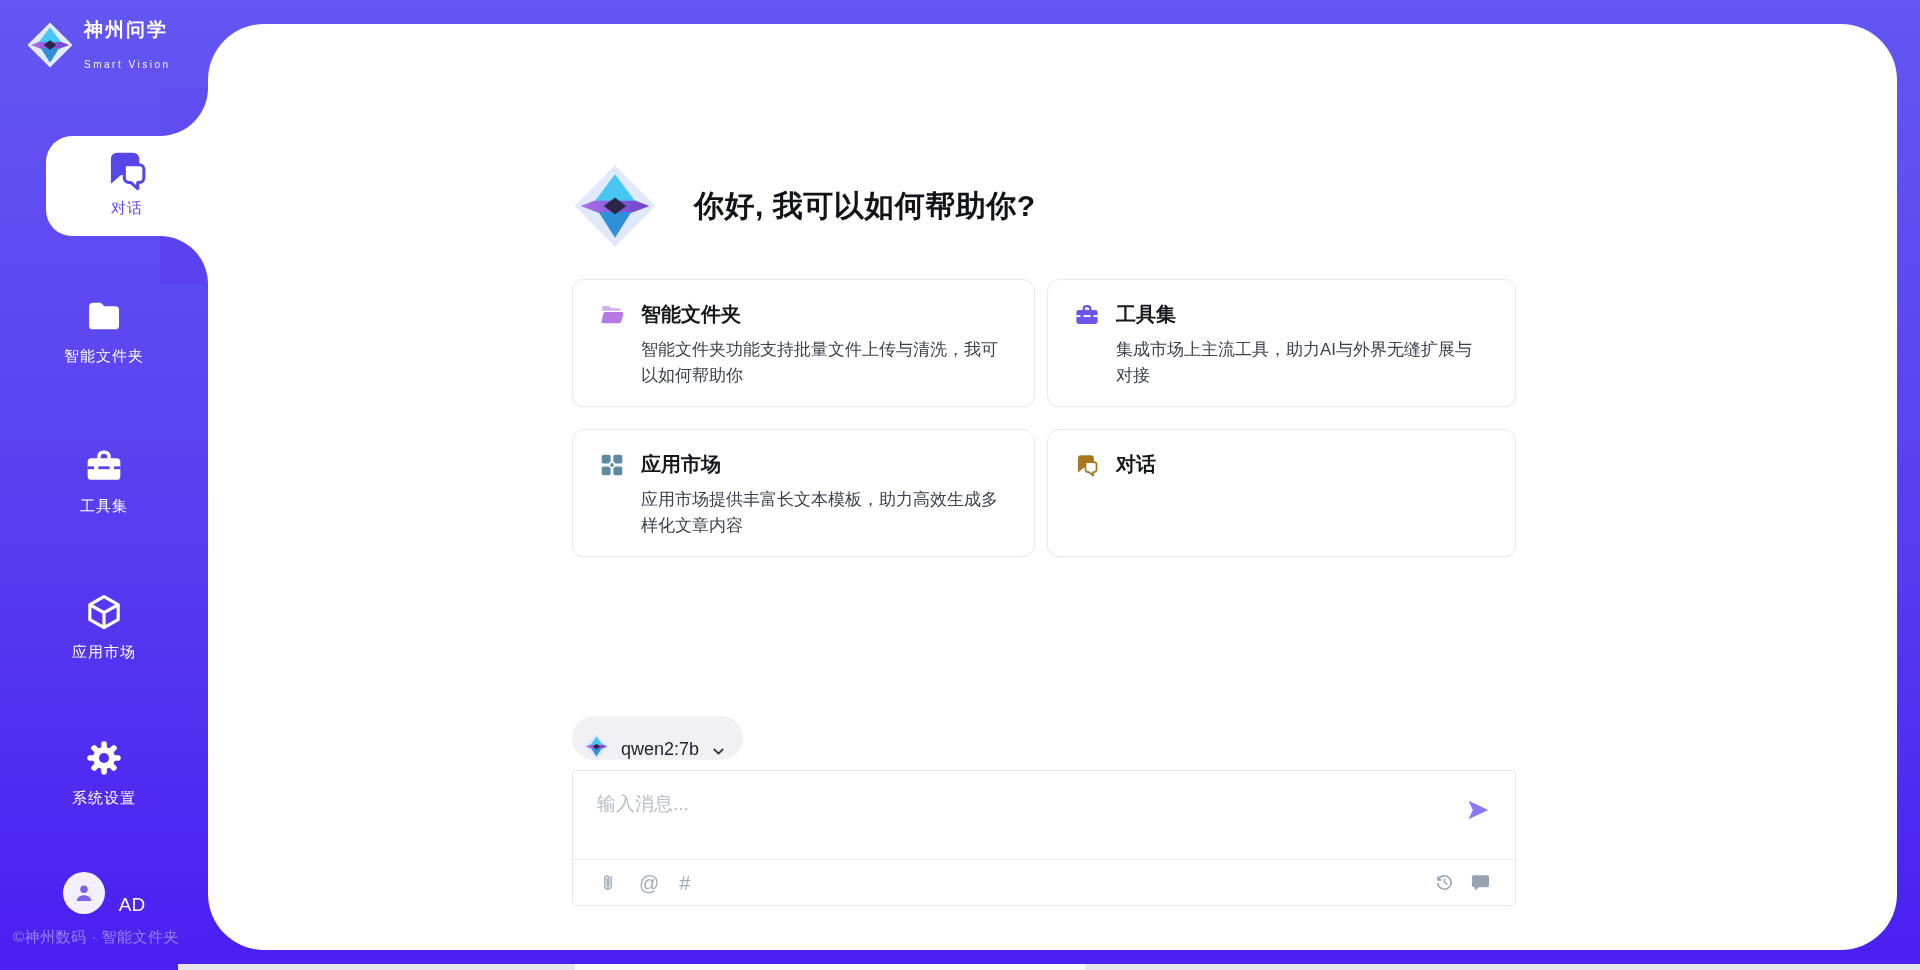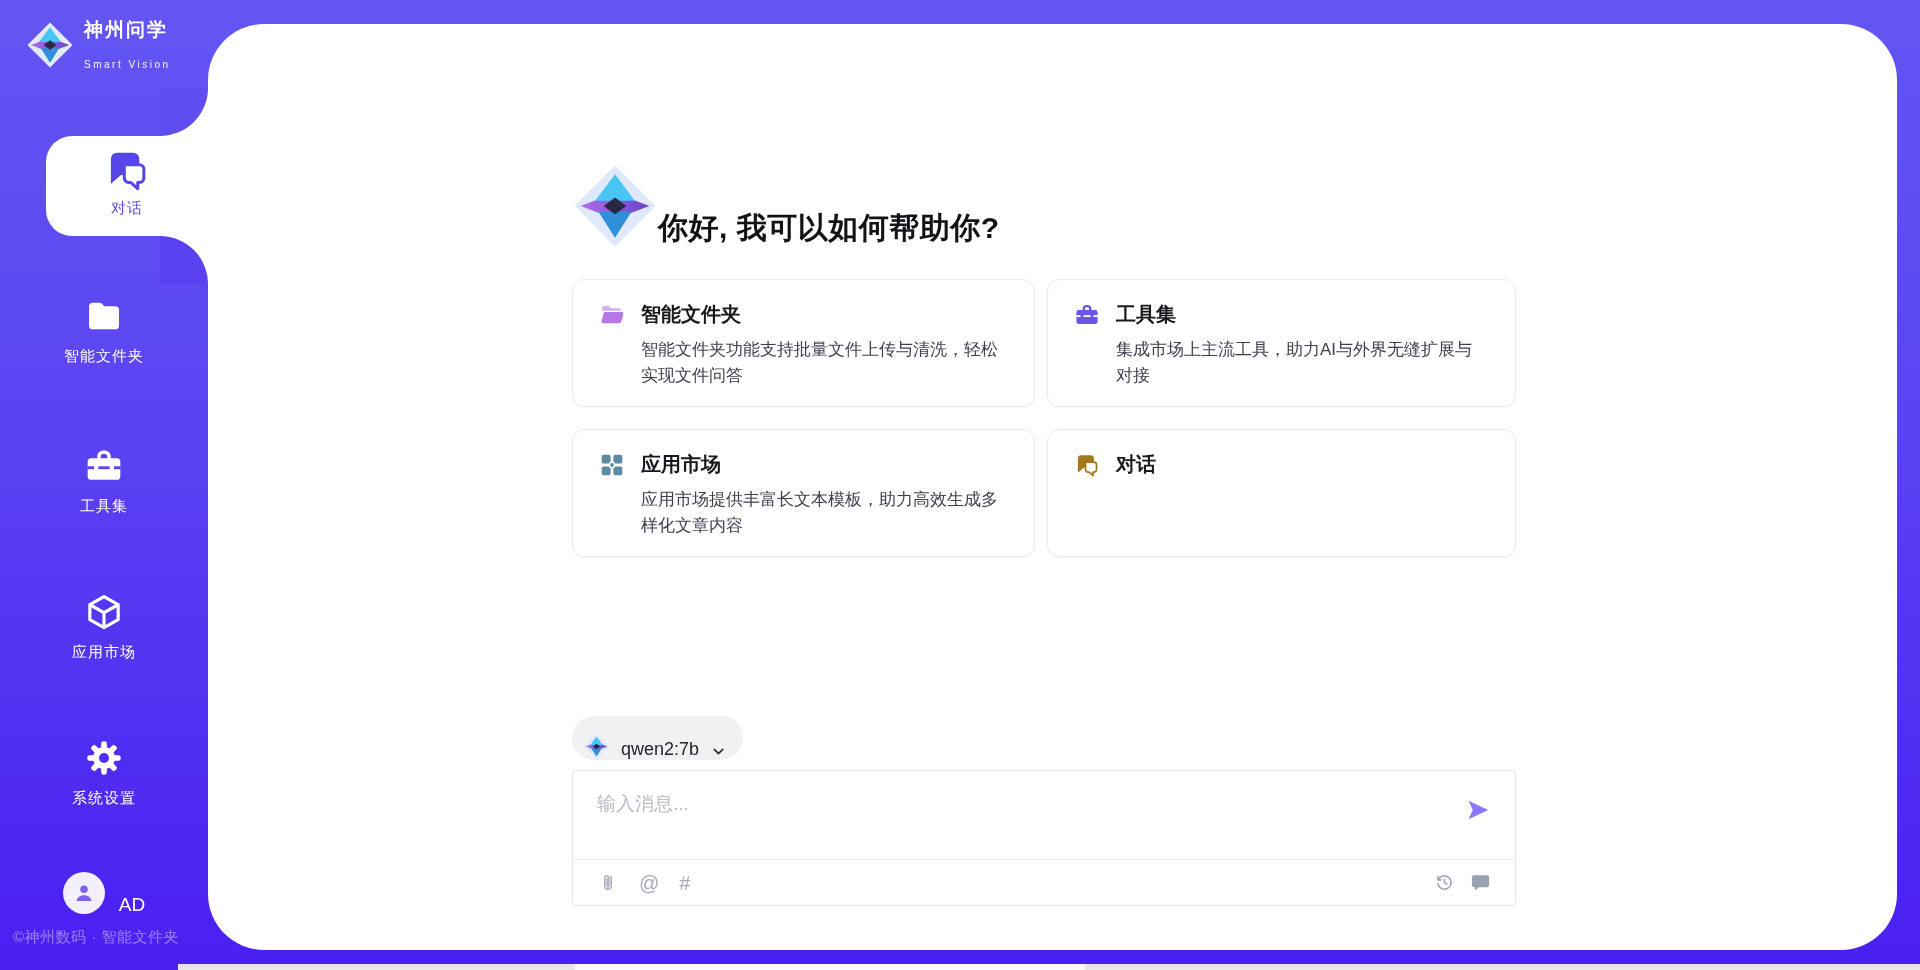--- a/index.html
+++ b/index.html
@@ -36,21 +36,21 @@
   .user-row{position:absolute;left:0;top:870px;width:208px;display:flex;align-items:center;justify-content:center;gap:14px;cursor:pointer;}
   .avatar{width:42px;height:42px;border-radius:50%;background:#f3effc;display:flex;align-items:center;justify-content:center;}
   .avatar svg{width:26px;height:26px;color:#7c63ea;}
   .user-name{color:#fff;font-size:19px;font-weight:500;margin-top:24px;}
   .copyright{position:absolute;left:13px;top:928px;color:rgba(255,255,255,.42);font-size:15px;letter-spacing:.5px;}
   
   .panel{
     position:absolute;left:208px;top:24px;width:1689px;height:926px;
     background:#fff;border-radius:56px;
   }
-  .hero{position:absolute;left:364px;top:139px;display:flex;align-items:flex-end;}
+  .hero{position:absolute;left:364px;top:139px;display:flex;align-items:center;gap:36px;}
   .hero-logo{width:86px;height:86px;}
   .hero-title{font-size:30px;font-weight:800;color:#121318;letter-spacing:.5px;}
   .cards{position:absolute;left:364px;top:255px;display:grid;grid-template-columns:463px 469px;column-gap:12px;row-gap:22px;}
   .card{
     box-sizing:border-box;height:128px;background:#fff;border:1px solid #e9e9f0;border-radius:12px;
     padding:21px 26px;cursor:pointer;box-shadow:0 1px 2px rgba(40,40,80,.03);
   }
   .card-head{display:flex;align-items:center;gap:16px;}
   .card-head svg{width:26px;height:26px;flex:0 0 auto;}
   .card-title{font-size:20px;font-weight:800;color:#17181d;}
@@ -219,21 +219,21 @@
   <div class="cards">
 
     <div class="card">
       <div class="card-head">
         <svg viewBox="0 0 24 24" fill="#b678e2">
           <path d="M2.8 8V5.6c0-1 .8-1.8 1.8-1.8h4.6l2 2h7.2c1 0 1.8.8 1.8 1.8V8z" opacity="0.6"></path>
           <path d="M4.9 9.3h16.3c.9 0 1.5.8 1.3 1.7l-1.9 7.1c-.2.8-1 1.4-1.8 1.4H3.6c-.9 0-1.5-.8-1.3-1.6l1.8-7.2c.2-.8.9-1.4 1.8-1.4z"></path>
         </svg>
         <span class="card-title">智能文件夹</span>
       </div>
-      <div class="card-desc">智能文件夹功能支持批量文件上传与清洗，轻松实现文件问答</div>
+      <div class="card-desc">智能文件夹功能支持批量文件上传与清洗，我可以如何帮助你</div>
     </div>
 
     <div class="card">
       <div class="card-head">
         <svg viewBox="0 0 24 24" style="color:#6a55e8">
           <defs>
               <mask id="caseSlotB">
                 <rect width="24" height="24" fill="#fff"></rect>
                 <rect x="2" y="12.2" width="20" height="1.7" fill="#000"></rect>
               </mask>

